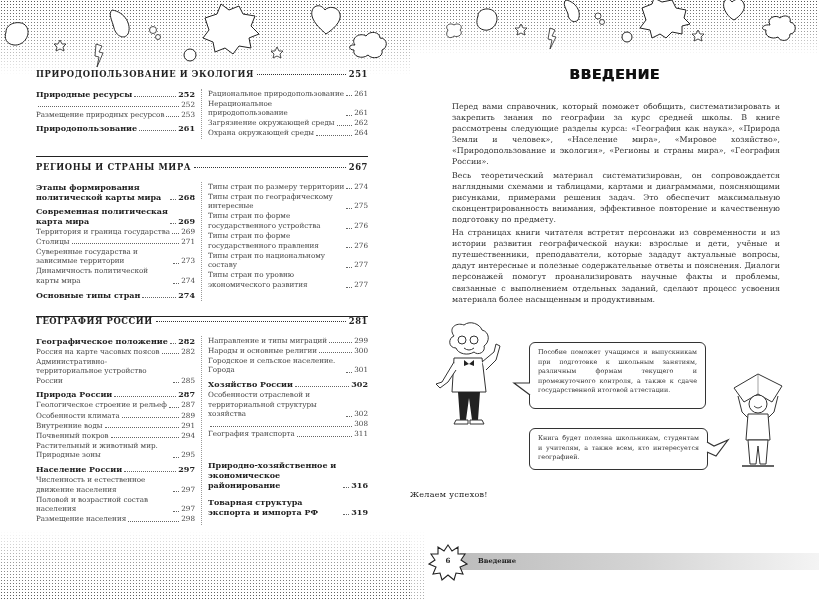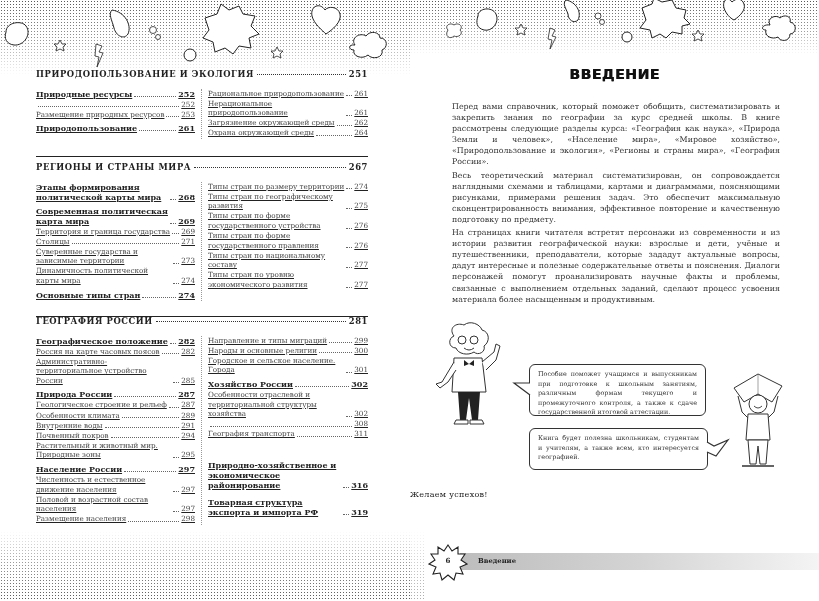--- a/index.html
+++ b/index.html
@@ -29,21 +29,21 @@
   .deco { position: absolute; top: 0; left: 0; width: 100%; height: 75px; }
 
   
   .toc { position: absolute; left: 36px; width: 332px; font-size: 7.2px; line-height: 9.6px; }
   .section-head {
     display: flex; align-items: baseline; font-weight: bold; font-size: 8.4px;
     letter-spacing: 0.6px; margin-bottom: 9px; justify-content: flex-end;
   }
   .section-head .dots { flex: 1; border-bottom: 1.4px dotted #333; margin: 0 3px; transform: translateY(-2px); }
   .cols { display: flex; }
-  .col { width: 166px; text-decoration: underline; }
+  .col { width: 166px; }
   .col-left { padding-right: 6px; border-right: 1px dotted #999; }
   .col-right { padding-left: 6px; }
   .entry { display: flex; align-items: flex-end; margin-bottom: 0.5px; color: #444; }
   .entry .txt { flex: 0 1 auto; }
   .entry .dots { flex: 1; border-bottom: 1px dotted #666; margin: 0 2px 2px; min-width: 6px; }
   .entry .pg { white-space: nowrap; }
   .entry.bold { font-weight: bold; font-size: 8px; line-height: 10px; color: #222; margin-top: 4px; margin-bottom: 1px; }
   .entry.bold:first-child { margin-top: 0; }
   .sep { border-top: 1.5px solid #222; position: absolute; left: 36px; width: 332px; }
 
@@ -56,21 +56,21 @@
   .intro-text {
     position: absolute; left: 42px; width: 328px; top: 101px;
     font-size: 7.9px; line-height: 11.1px; text-align: justify; color: #333;
   }
   .intro-text p { margin-bottom: 2px; text-indent: 0; }
 
   .bubble {
     position: absolute; border: 1.4px solid #333; border-radius: 6px; background: #fff;
     font-size: 6.4px; line-height: 9.6px; color: #333; text-align: justify; padding: 5px 8px;
   }
-  .bubble-1 { left: 119px; top: 364px; width: 177px; height: 52px; }
+  .bubble-1 { left: 119px; top: 342px; width: 177px; height: 67px; }
   .bubble-2 { left: 119px; top: 428px; width: 179px; height: 42px; }
   .tail { position: absolute; }
 
   .wish {
     position: absolute; left: 0; width: 409px; top: 490px; 
     font-size: 8px; color: #222; letter-spacing: 0.3px;
   }
 
   .footer-bar {
     position: absolute; left: 50px; top: 553px; width: 359px; height: 17px;
@@ -203,21 +203,21 @@
             <span class="pg">274</span>
           </div>
       </div>
       <div class="col col-right">
         <div class="entry">
             <span class="txt">Типы стран по размеру территории</span>
             <span class="dots"></span>
             <span class="pg">274</span>
           </div>
         <div class="entry">
-            <span class="txt">Типы стран по географическому развития</span>
+            <span class="txt">Типы стран по географическому интересные</span>
             <span class="dots"></span>
             <span class="pg">275</span>
           </div>
         <div class="entry">
             <span class="txt">Типы стран по форме государственного устройства</span>
             <span class="dots"></span>
             <span class="pg">276</span>
           </div>
         <div class="entry">
             <span class="txt">Типы стран по форме государственного правления</span>

